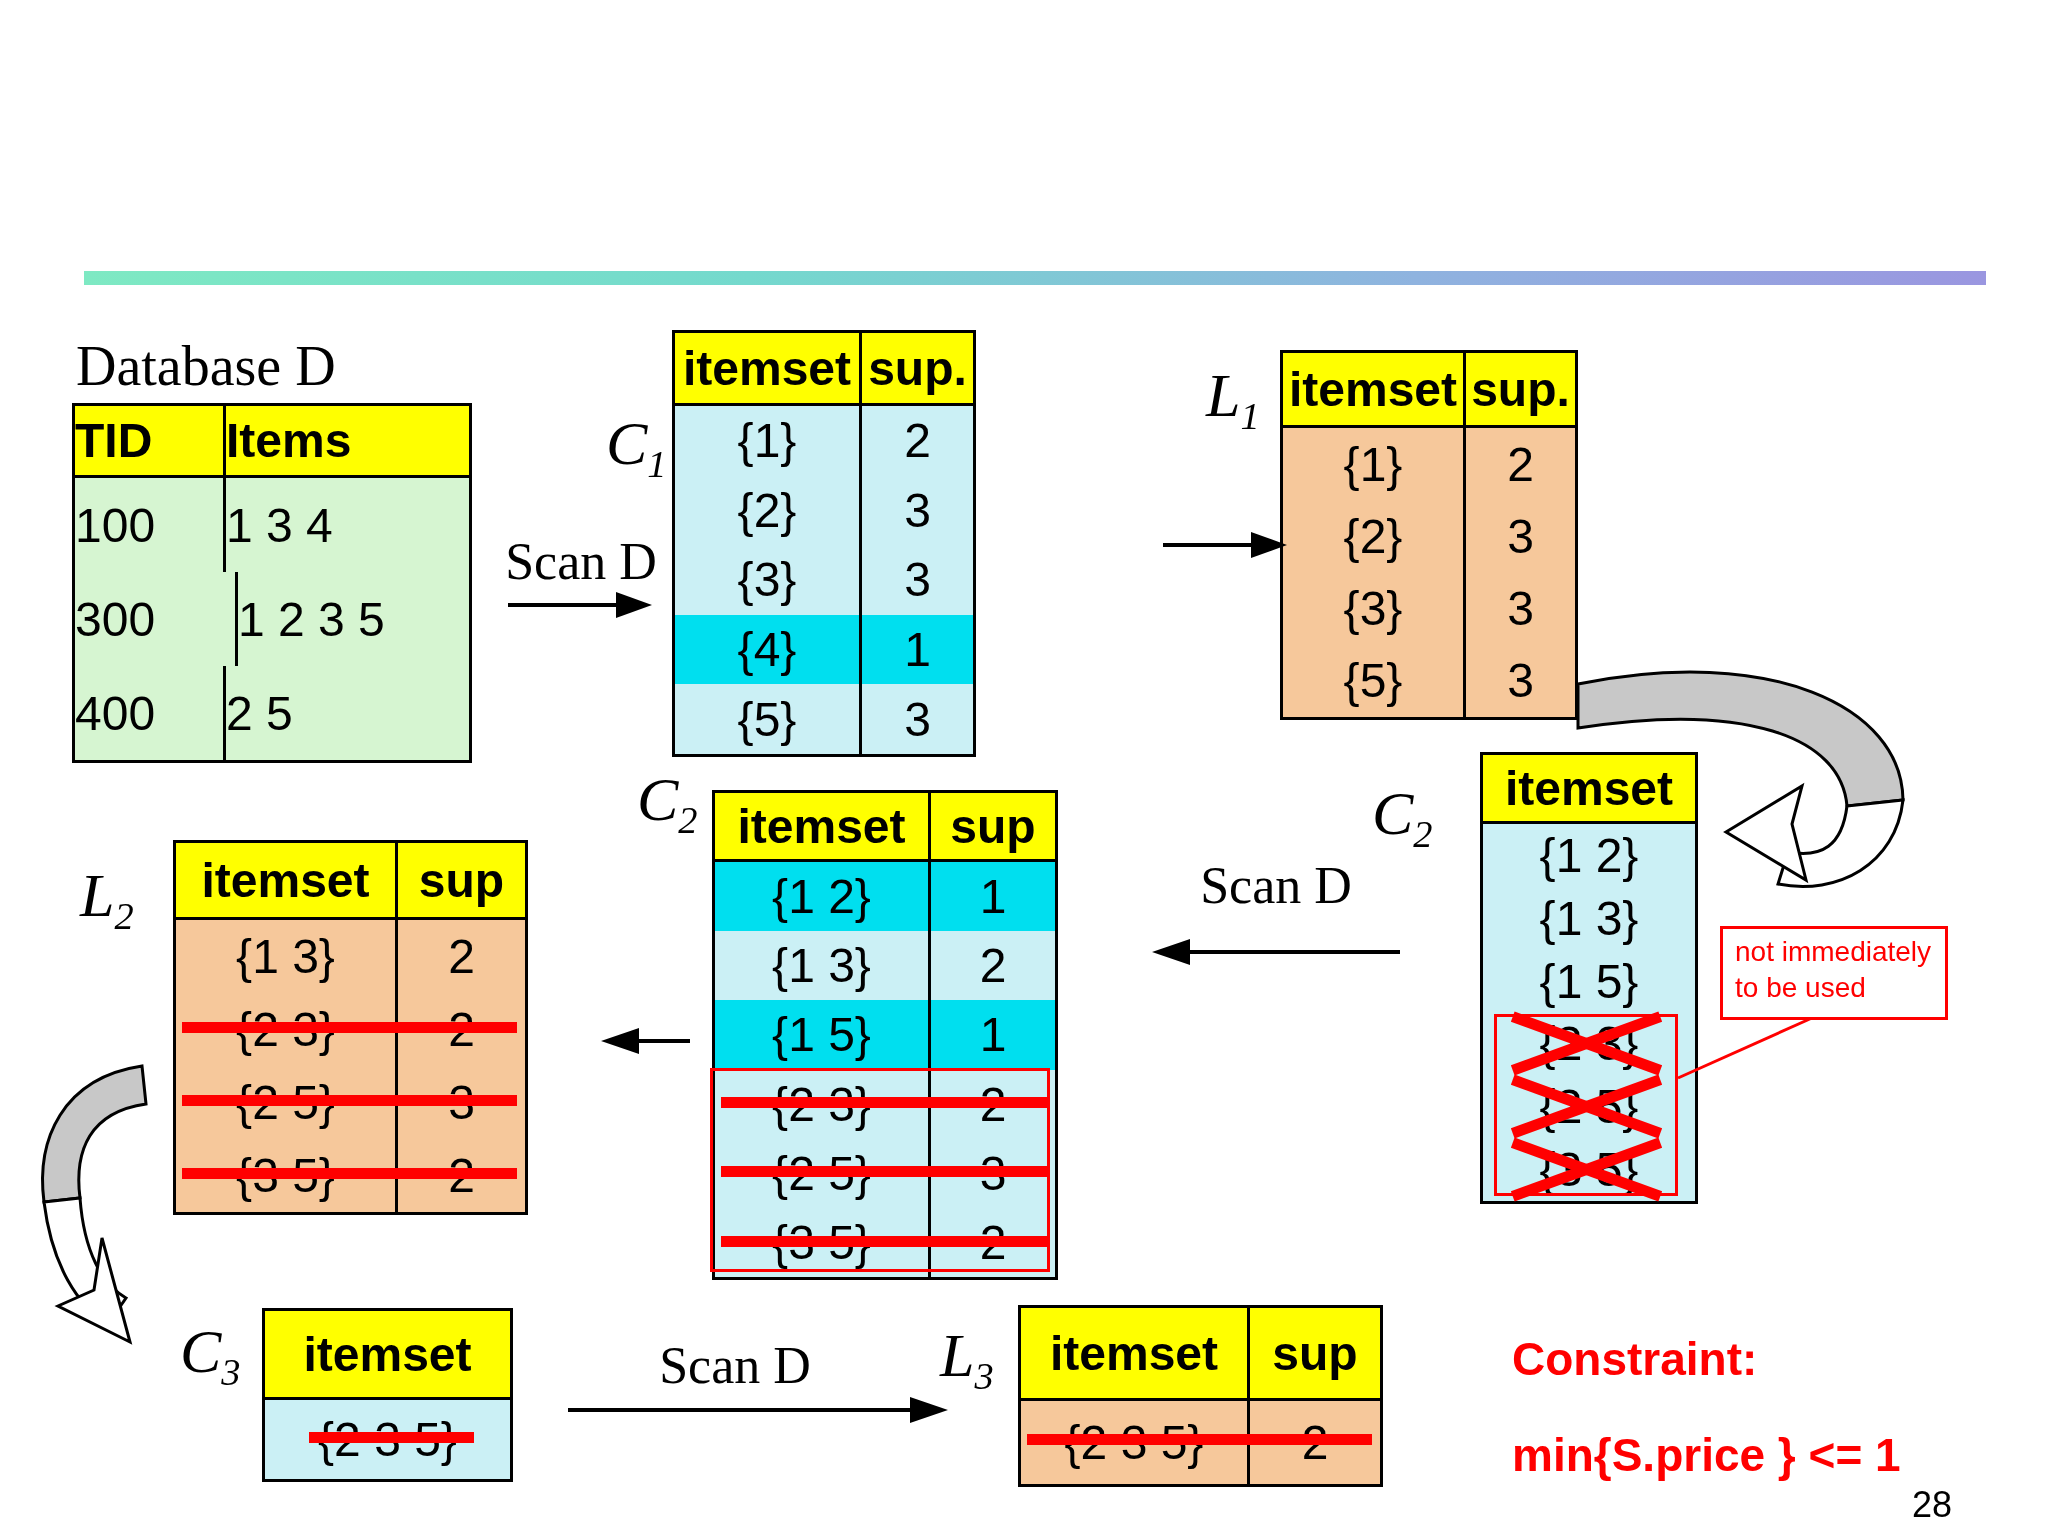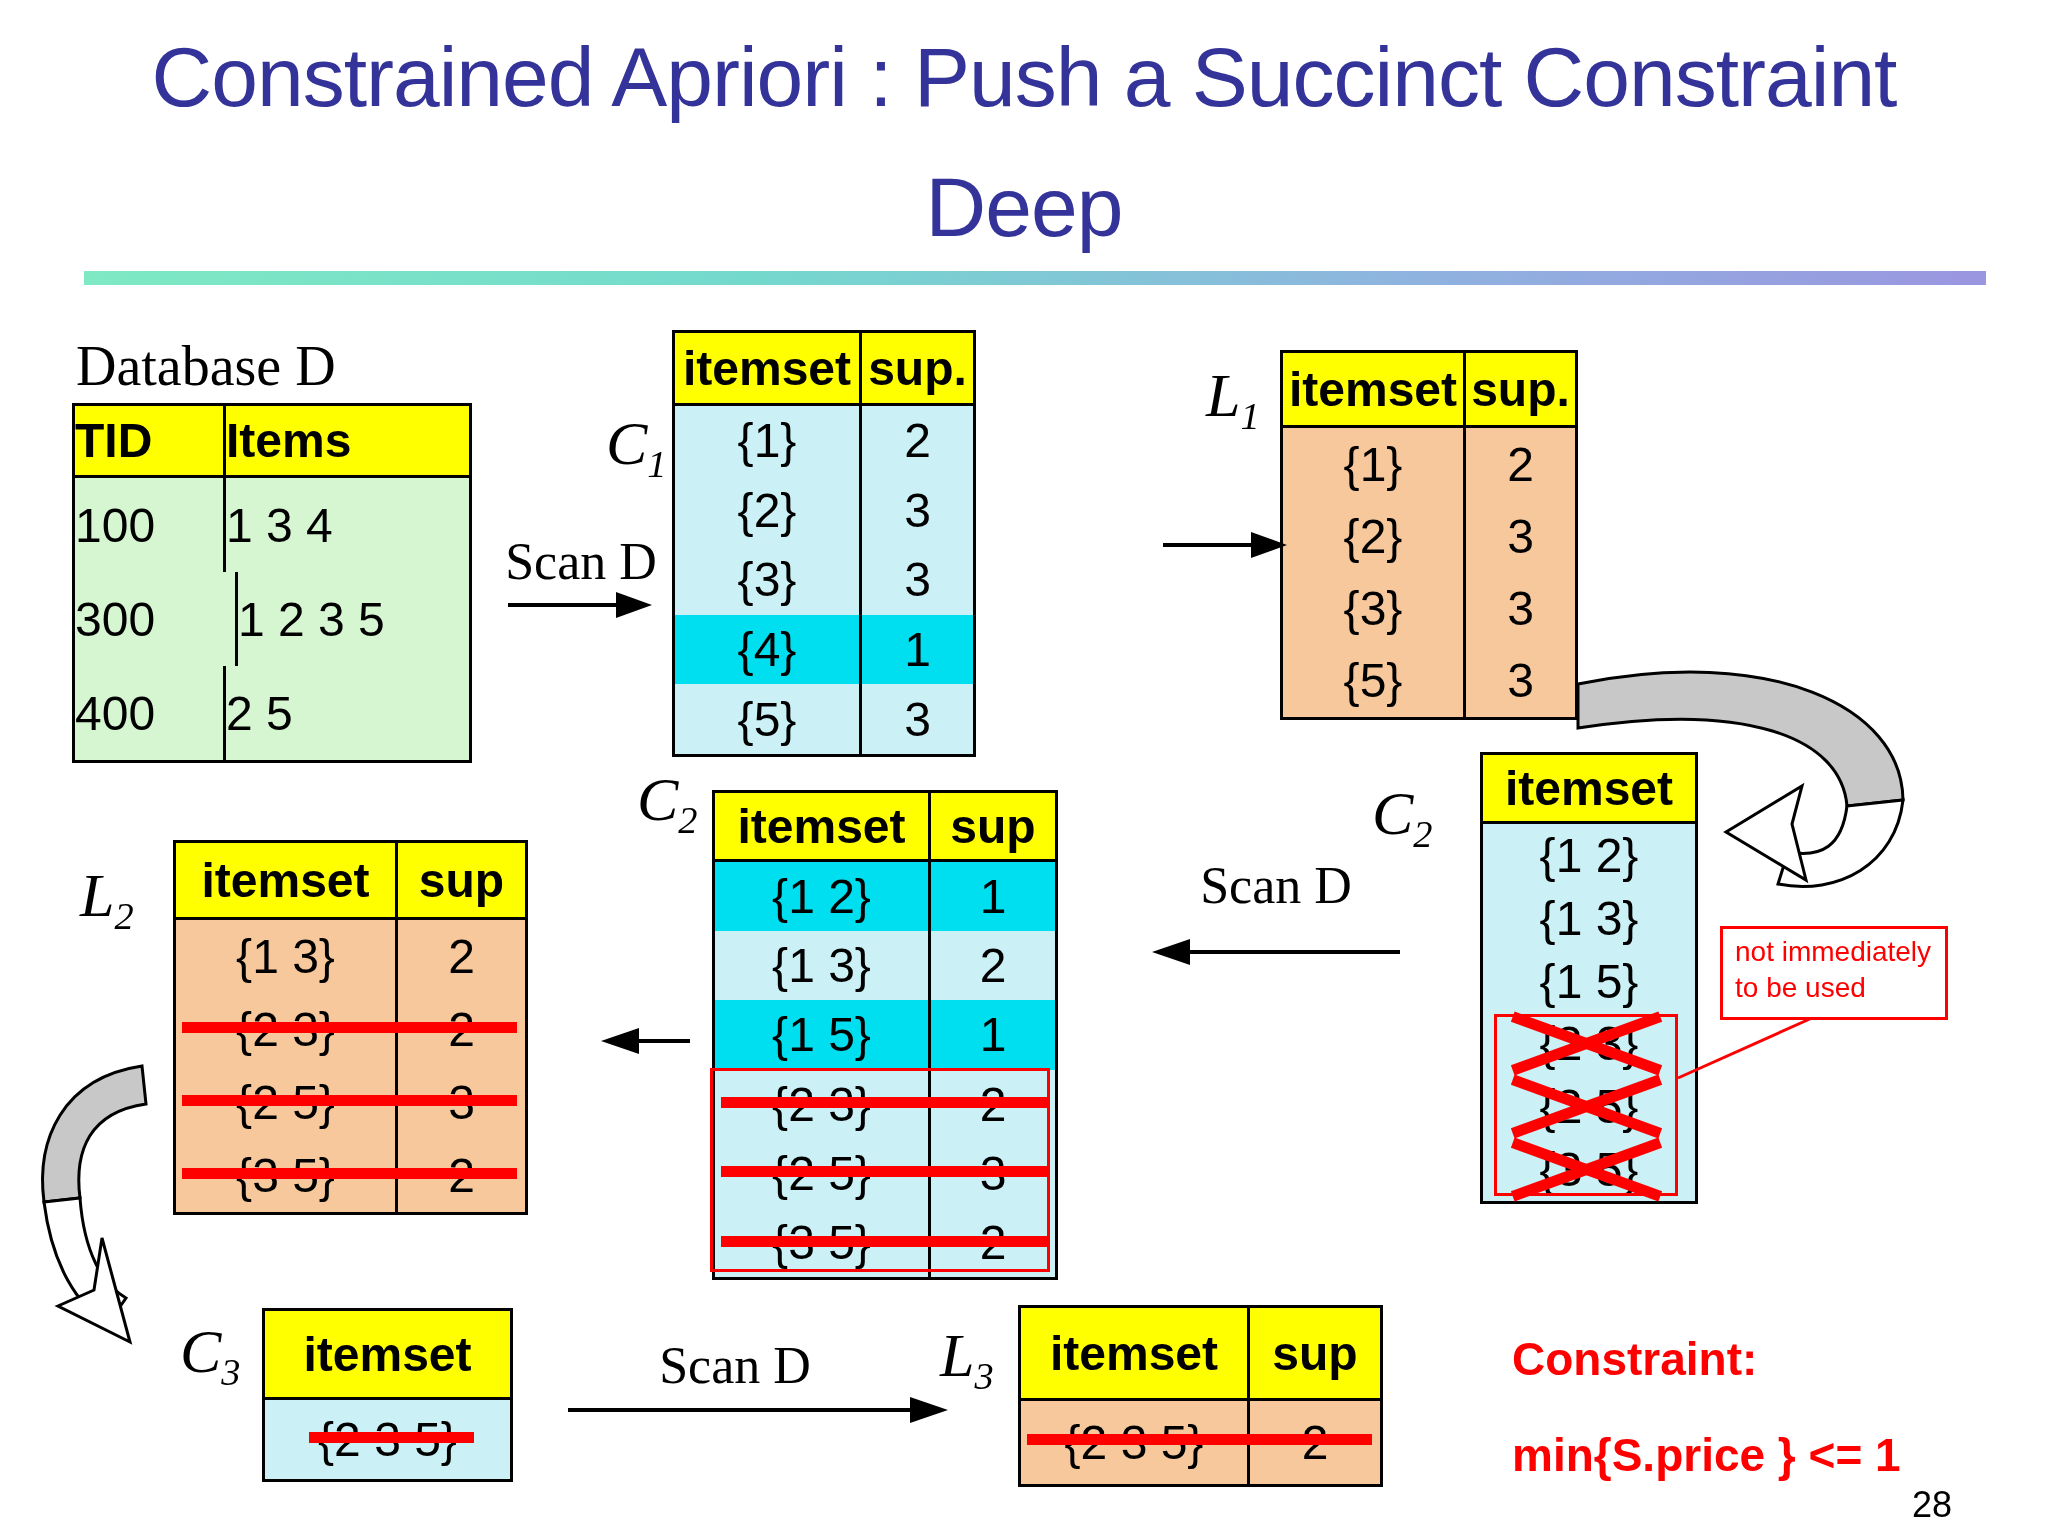--- a/index.html
+++ b/index.html
@@ -100,24 +100,20 @@
 
     <g>
       <path d="M142,1066 C62,1078 36,1140 44,1202 L80,1198 C74,1150 90,1112 146,1104 Z" fill="#c8c8c8" stroke="#000" stroke-width="3"></path>
       <path d="M44,1202 C52,1266 78,1306 108,1324 L126,1298 C102,1284 84,1252 80,1198 Z" fill="#fff" stroke="#000" stroke-width="3"></path>
       <path d="M130,1342 L58,1306 L94,1290 L102,1238 Z" fill="#fff" stroke="#000" stroke-width="3"></path>
     </g>
 
     <line x1="1812" y1="1018" x2="1678" y2="1078" stroke="#ff0000" stroke-width="3"></line>
   </svg>
 
-  <div class="title">
-    <div>Constrained Apriori : Push a Succinct Constraint</div>
-    <div>Deep</div>
-  </div>
   <div class="divider"></div>
 
   <div class="serif-label" style="left:76px;top:334px;">Database D</div>
   <div class="tbl green left" style="left:72px;top:403px;width:400px;height:360px;">
     <div class="thead" style="height:69px;">
       <div class="th" style="width:148px;">TID</div>
       <div class="th" style="flex:1;">Items</div>
     </div>
     <div class="tr">
       <div class="td" style="width:148px;">100</div>

